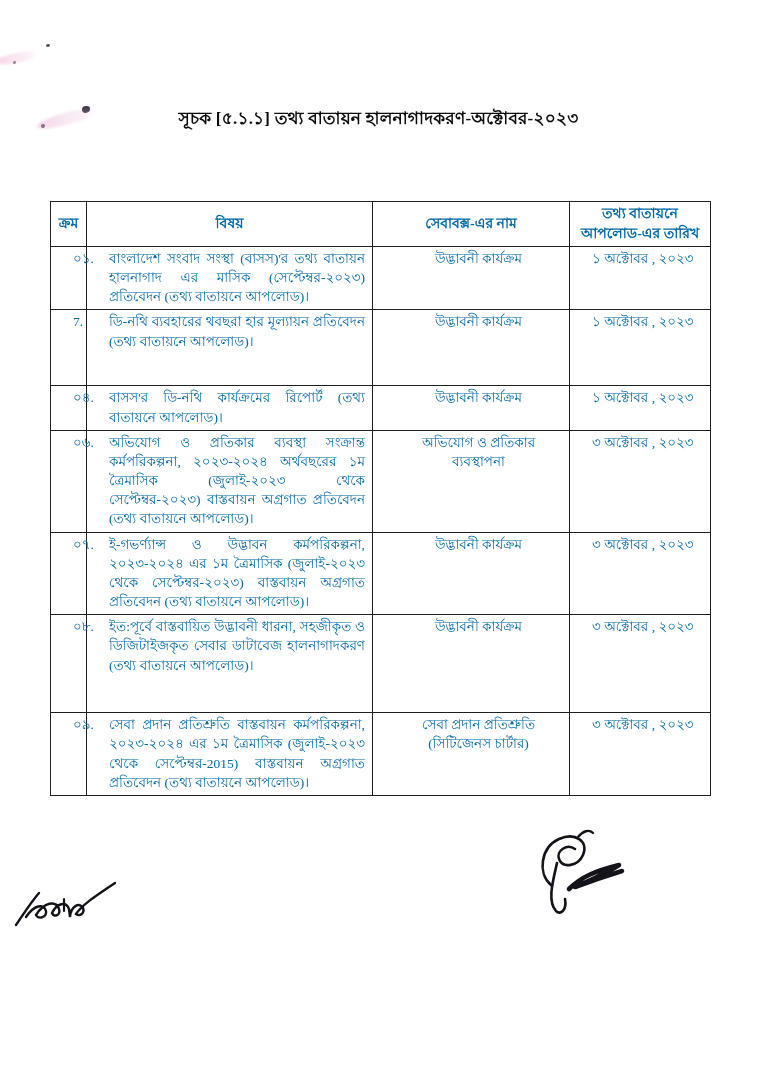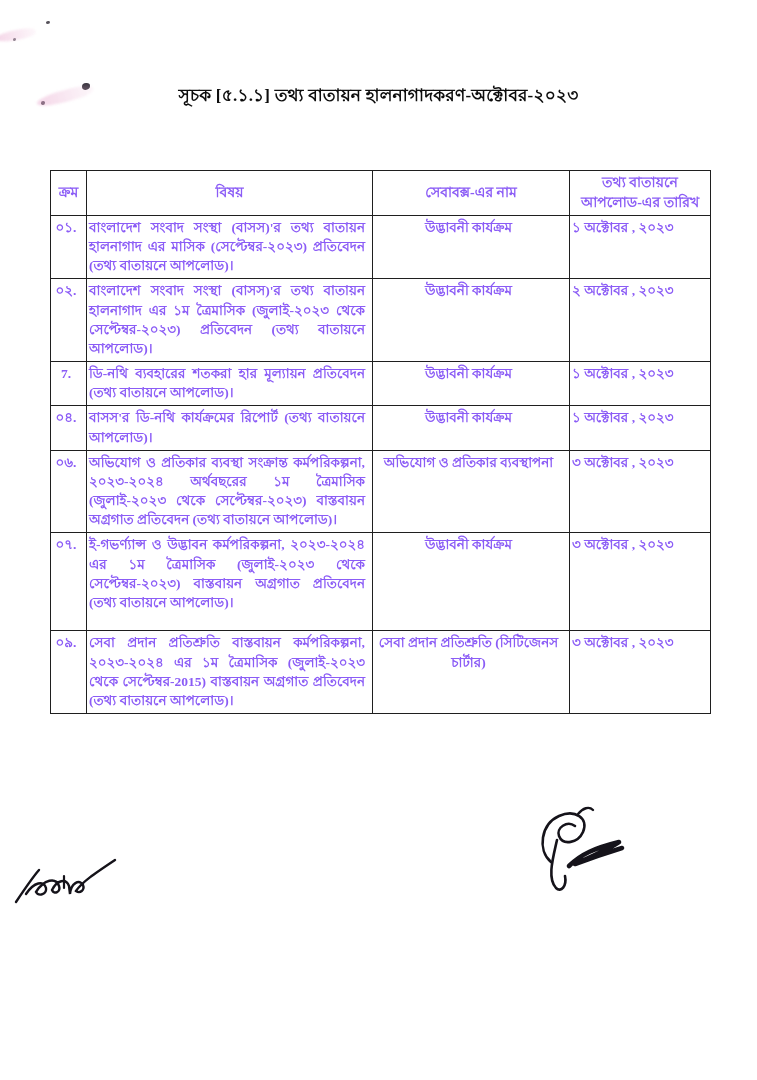--- a/index.html
+++ b/index.html
@@ -4,42 +4,42 @@
 <style>
   html,body{margin:0;padding:0;}
   body{
     width:757px;height:1080px;
     background:#ffffff;
     font-family:"Liberation Serif","DejaVu Sans",serif;
     color:#111;
     position:relative;
     overflow:hidden;
   }
-  .page{position:relative;width:757px;height:829px;background:#fff;}
+  .page{position:relative;width:757px;height:829px;background:#fff;margin-top:23px;}
 
   .doc-title{
     position:absolute;top:82px;left:0;width:100%;
     text-align:center;font-size:17px;font-weight:bold;
     letter-spacing:.2px;color:#0d0d0d;
   }
 
   table.report{
-    position:absolute;left:50px;top:170px;width:660px;
+    position:absolute;left:50px;top:178px;width:660px;
     border-collapse:collapse;table-layout:fixed;
-    font-size:13.5px;line-height:1.42;color:#8b5cf6;
+    font-size:13.5px;line-height:1.42;color:#0369a1;
   }
   table.report col.c-serial{width:36px;}
   table.report col.c-subject{width:286px;}
   table.report col.c-service{width:197px;}
   table.report col.c-date{width:141px;}
   table.report th, table.report td{
     border:1.5px solid #1f1f1f;
-    padding:2px 7px 3px 2px;
+    padding:2px 7px 3px 22px;
     vertical-align:top;
-    font-weight:bold;
+    font-weight:normal;
   }
   table.report thead th{
     font-weight:bold;text-align:center;vertical-align:middle;
     font-size:14px;height:40px;padding:2px 4px;
   }
   td.cell-serial{text-align:center;padding-left:2px;padding-right:2px;}
   td.cell-subject{text-align:justify;}
   td.cell-service{text-align:center;}
   td.cell-date{text-align:left;white-space:nowrap;}
 
@@ -99,46 +99,46 @@
       </tr>
     </thead>
     <tbody>
         <tr>
       <td class="cell-serial">০১.</td>
       <td class="cell-subject">বাংলাদেশ সংবাদ সংস্থা (বাসস)'র তথ্য বাতায়ন হালনাগাদ এর মাসিক (সেপ্টেম্বর-২০২৩) প্রতিবেদন (তথ্য বাতায়নে আপলোড)।</td>
       <td class="cell-service">উদ্ভাবনী কার্যক্রম</td>
       <td class="cell-date">১ অক্টোবর , ২০২৩</td>
     </tr>
         <tr>
-      <td class="cell-serial">০২.</td>
-      <td class="cell-subject">বাংলাদেশ সংবাদ সংস্থা (বাসস)'র তথ্য বাতায়ন হালনাগাদ এর ১ম ত্রৈমাসিক (জুলাই-২০২৩ থেকে সেপ্টেম্বর-২০২৩) প্রতিবেদন (তথ্য বাতায়নে আপলোড)।</td>
-      <td class="cell-service">উদ্ভাবনী কার্যক্রম</td>
-      <td class="cell-date">২ অক্টোবর , ২০২৩</td>
-    </tr>
-        <tr>
       <td class="cell-serial">7.</td>
-      <td class="cell-subject">ডি-নথি ব্যবহারের শতকরা হার মূল্যায়ন প্রতিবেদন (তথ্য বাতায়নে আপলোড)।</td>
+      <td class="cell-subject">ডি-নথি ব্যবহারের থবছরা হার মূল্যায়ন প্রতিবেদন (তথ্য বাতায়নে আপলোড)।</td>
       <td class="cell-service">উদ্ভাবনী কার্যক্রম</td>
       <td class="cell-date">১ অক্টোবর , ২০২৩</td>
     </tr>
         <tr>
       <td class="cell-serial">০৪.</td>
       <td class="cell-subject">বাসস'র ডি-নথি কার্যক্রমের রিপোর্ট (তথ্য বাতায়নে আপলোড)।</td>
       <td class="cell-service">উদ্ভাবনী কার্যক্রম</td>
       <td class="cell-date">১ অক্টোবর , ২০২৩</td>
     </tr>
         <tr>
       <td class="cell-serial">০৬.</td>
       <td class="cell-subject">অভিযোগ ও প্রতিকার ব্যবস্থা সংক্রান্ত কর্মপরিকল্পনা, ২০২৩-২০২৪ অর্থবছরের ১ম ত্রৈমাসিক (জুলাই-২০২৩ থেকে সেপ্টেম্বর-২০২৩) বাস্তবায়ন অগ্রগাত প্রতিবেদন (তথ্য বাতায়নে আপলোড)।</td>
       <td class="cell-service">অভিযোগ ও প্রতিকার ব্যবস্থাপনা</td>
       <td class="cell-date">৩ অক্টোবর , ২০২৩</td>
     </tr>
         <tr>
       <td class="cell-serial">০৭.</td>
       <td class="cell-subject">ই-গভর্ণ্যান্স ও উদ্ভাবন কর্মপরিকল্পনা, ২০২৩-২০২৪ এর ১ম ত্রৈমাসিক (জুলাই-২০২৩ থেকে সেপ্টেম্বর-২০২৩) বাস্তবায়ন অগ্রগাত প্রতিবেদন (তথ্য বাতায়নে আপলোড)।</td>
+      <td class="cell-service">উদ্ভাবনী কার্যক্রম</td>
+      <td class="cell-date">৩ অক্টোবর , ২০২৩</td>
+    </tr>
+        <tr>
+      <td class="cell-serial">০৮.</td>
+      <td class="cell-subject">ইত:পূর্বে বাস্তবায়িত উদ্ভাবনী ধারনা, সহজীকৃত ও ডিজিটাইজকৃত সেবার ডাটাবেজ হালনাগাদকরণ (তথ্য বাতায়নে আপলোড)।</td>
       <td class="cell-service">উদ্ভাবনী কার্যক্রম</td>
       <td class="cell-date">৩ অক্টোবর , ২০২৩</td>
     </tr>
         <tr>
       <td class="cell-serial">০৯.</td>
       <td class="cell-subject">সেবা প্রদান প্রতিশ্রুতি বাস্তবায়ন কর্মপরিকল্পনা, ২০২৩-২০২৪ এর ১ম ত্রৈমাসিক (জুলাই-২০২৩ থেকে সেপ্টেম্বর-2015) বাস্তবায়ন অগ্রগাত প্রতিবেদন (তথ্য বাতায়নে আপলোড)।</td>
       <td class="cell-service">সেবা প্রদান প্রতিশ্রুতি (সিটিজেনস চার্টার)</td>
       <td class="cell-date">৩ অক্টোবর , ২০২৩</td>
     </tr>
       </tbody>

